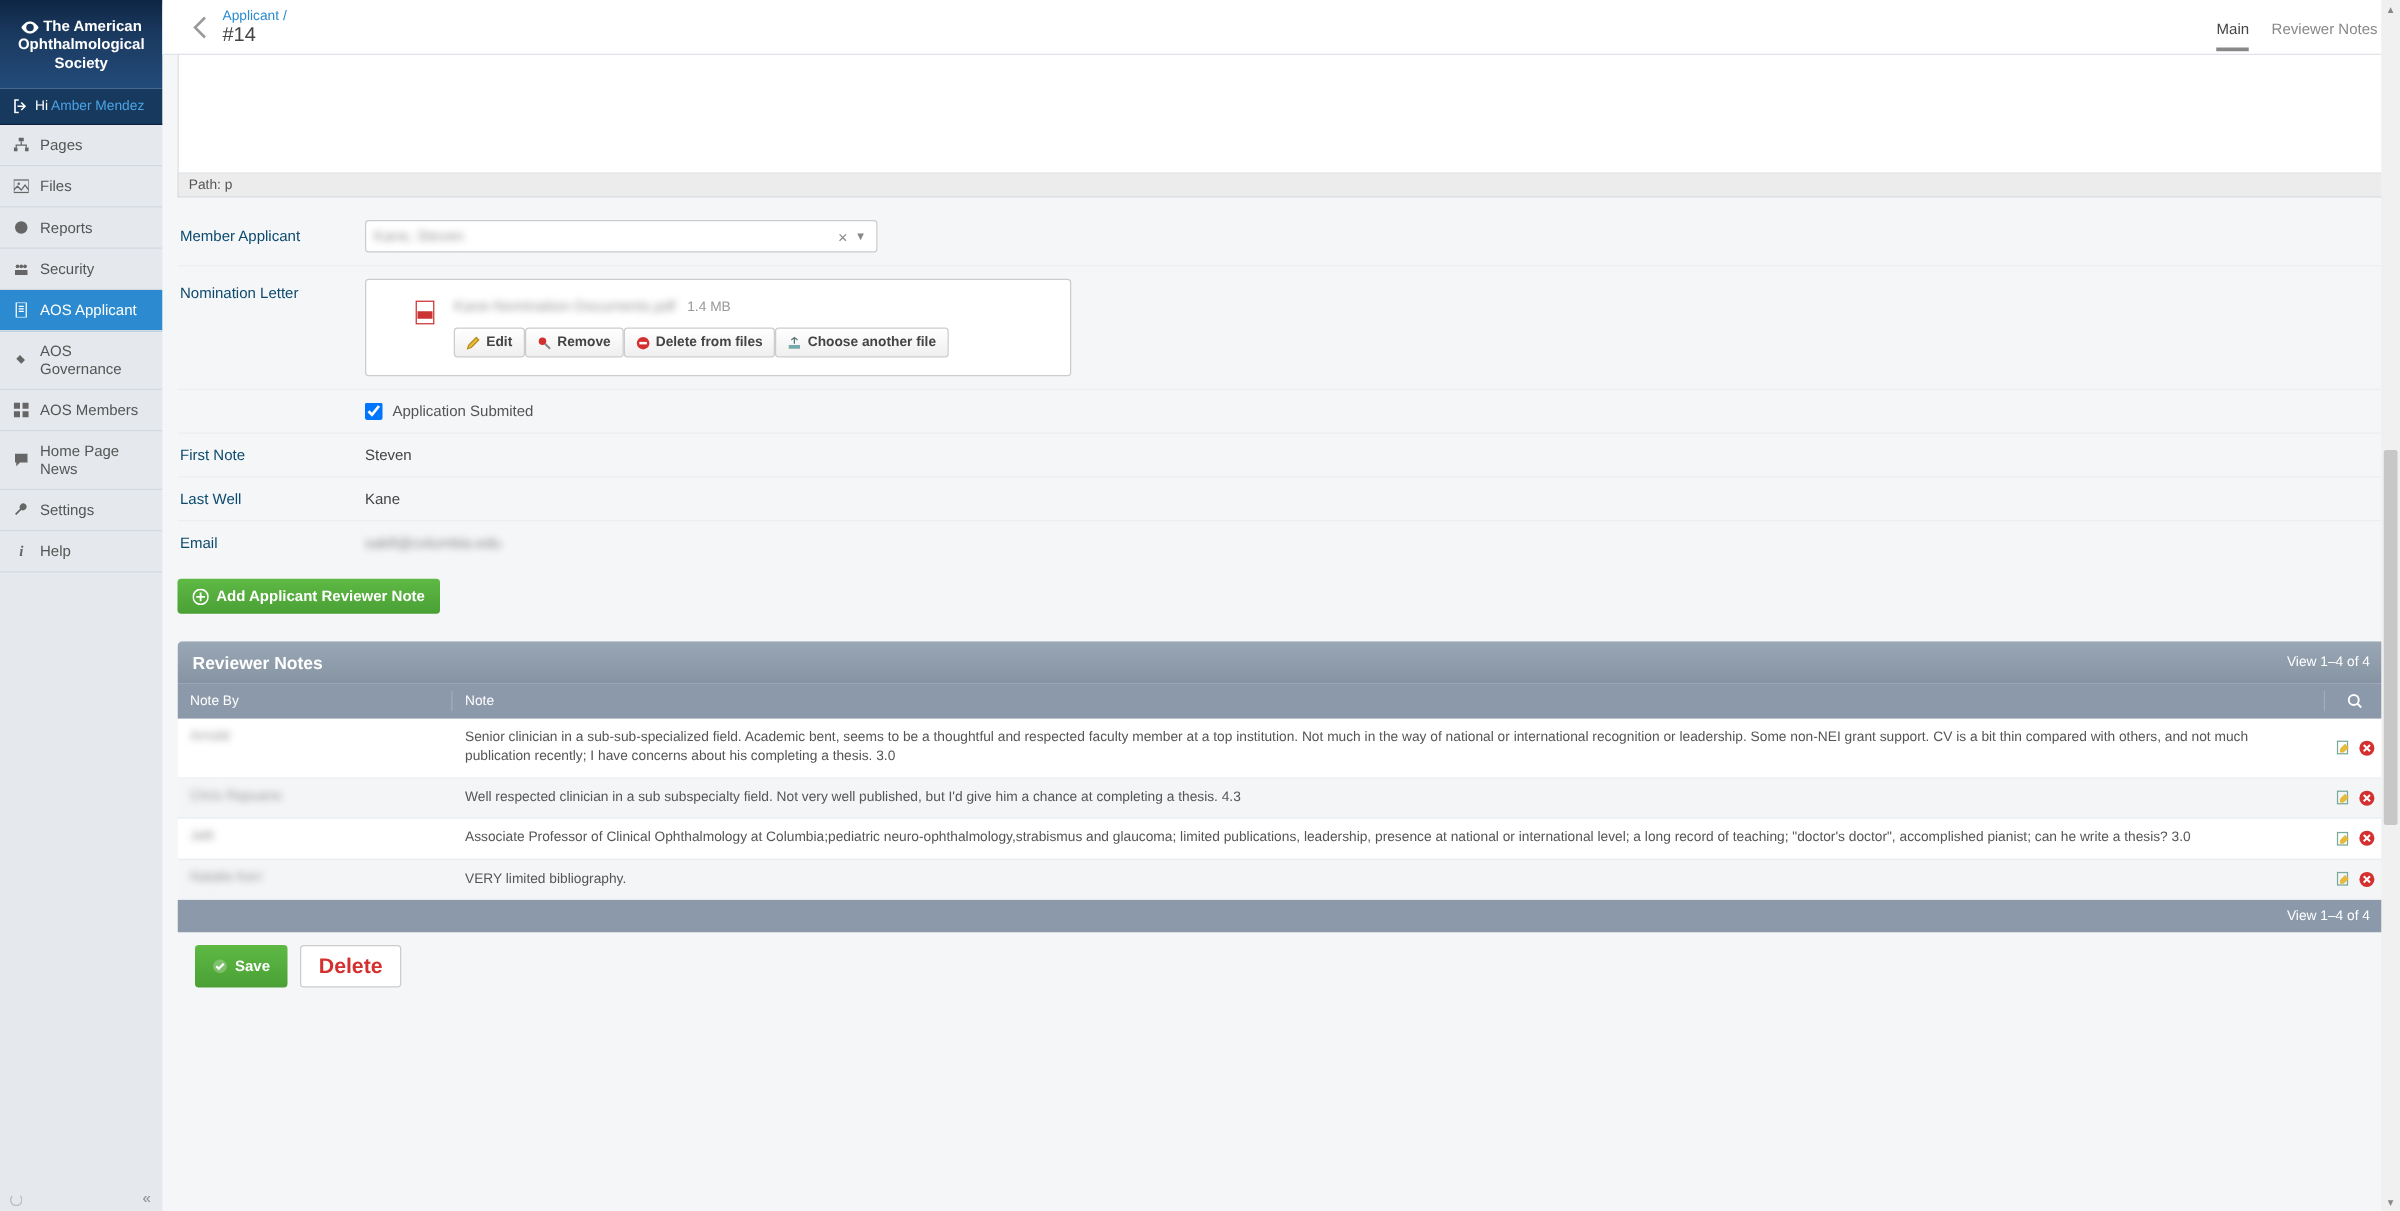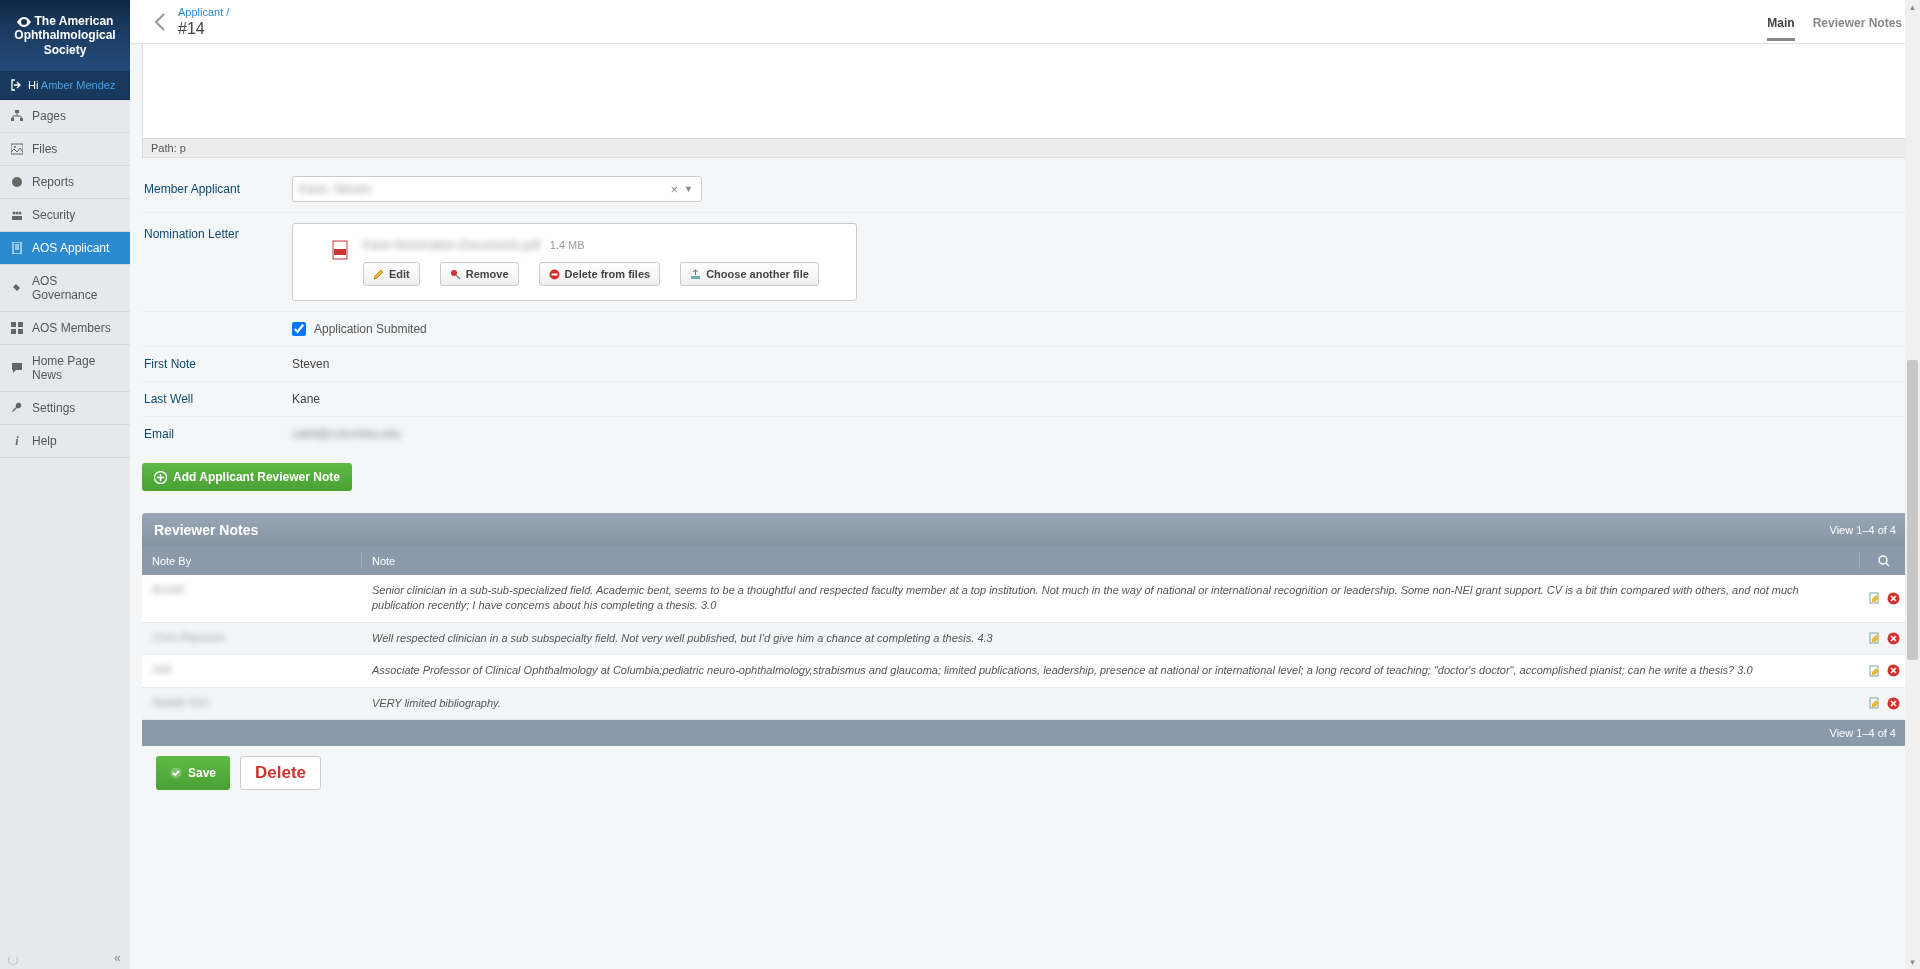--- a/index.html
+++ b/index.html
@@ -25,21 +25,21 @@
 .nav .ic { width:14px; height:14px; display:inline-flex; align-items:center; justify-content:center; flex-shrink:0; }
 
 
 .main { flex:1; display:flex; flex-direction:column; background:#f4f6f8; position:relative; }
 .header { height:44px; background:#fff; border-bottom:1px solid #e0e4e8; display:flex; align-items:center; padding:0 18px; }
 .back { width:24px; height:24px; display:flex; align-items:center; justify-content:center; cursor:pointer; color:#888; margin-right:6px; }
 .crumbs { flex:1; }
 .crumbs a { color:#2c8bd0; font-size:11px; text-decoration:none; }
 .crumbs .sep { color:#2c8bd0; font-size:11px; }
 .crumbs h1 { font-size:16px; color:#444; font-weight:400; margin-top:1px; }
-.tabs { display:flex; gap:18px;font-weight:bold; }
+.tabs { display:flex; gap:18px; }
 .tab { font-size:12px; color:#888; padding:13px 0 8px; cursor:pointer; }
 .tab.active { color:#444; border-bottom:3px solid #888; }
 
 .scroll { flex:1; overflow-y:auto; padding:0 6px 0 6px; position:relative; }
 .content { margin:0 6px 6px 6px; }
 
 
 .editor { background:#fff; border:1px solid #d9dde2; border-top:none; height:95px; }
 .pathbar { background:#ececec; border:1px solid #d9dde2; border-top:none; padding:3px 8px; font-size:11px; color:#555; }
 .row { display:flex; align-items:center; padding:10px 0; border-top:1px solid #eceff2; }
@@ -51,21 +51,21 @@
 .select-box { display:inline-flex; align-items:center; border:1px solid #ccc; border-radius:3px; background:#fff; height:26px; width:410px; padding:0 6px; }
 .select-box .sel-text { flex:1; color:#999; font-size:12px; }
 .select-box .clear { color:#888; cursor:pointer; padding:0 4px; font-size:13px; }
 .select-box .dd { color:#888; cursor:pointer; padding:0 2px; font-size:9px; }
 
 .file-card { border:1px solid #ccc; border-radius:3px; padding:14px 18px 14px 38px; width:565px; background:#fff; display:flex; gap:12px; }
 .file-icon { width:20px; margin-top:2px; }
 .file-info { flex:1; }
 .file-name { color:#999; font-size:12px; }
 .file-size { color:#999; font-size:11px; margin-left:6px; }
-.file-actions { margin-top:10px; display:flex; gap:20px; }
+.file-actions { margin-top:10px; display:flex; gap:0; }
 .btn-sm { display:inline-flex; align-items:center; gap:5px; background:linear-gradient(#fff,#efefef); border:1px solid #ccc; border-radius:3px; padding:5px 9px; font-size:11px; color:#444; cursor:pointer; font-weight:600; }
 
 .checkbox-row { display:flex; align-items:center; gap:8px; padding:10px 0 10px 150px; border-top:1px solid #eceff2; }
 .checkbox-row input { width:14px; height:14px; }
 
 .btn-green { display:inline-flex; align-items:center; gap:6px; background:linear-gradient(#5eb944,#4aa035); color:#fff; border:none; border-radius:3px; padding:7px 12px; font-size:12px; font-weight:600; cursor:pointer; }
 .btn-red-outline { background:#fff; color:#d43030; border:1px solid #ccc; border-radius:3px; padding:6px 14px; font-size:17px; font-weight:600; cursor:pointer; }
 
 
 .panel { margin-top:10px; border-radius:4px 4px 0 0; overflow:hidden; }
@@ -73,21 +73,21 @@
 .panel-head .head-title { flex:1; }
 .panel-head .count { font-size:11px; font-weight:400; }
 .thead { display:flex; background:#8b99aa; color:#fff; font-size:11px; }
 .thead .th { padding:8px 10px; position:relative; }
 .thead .th::after { content:""; position:absolute; right:0; top:20%; bottom:20%; width:1px; background:rgba(255,255,255,0.2); }
 .th-by { width:220px; }
 .th-note { flex:1; }
 .th-act { width:48px; display:flex; align-items:center; justify-content:center; }
 .tbody .tr { display:flex; border-bottom:1px solid #e8ebef; font-size:11px; background:#fff; }
 .tbody .tr:nth-child(even){ background:#f3f5f7; }
-.td { padding:8px 10px;font-style:italic; }
+.td { padding:8px 10px; }
 .td-by { width:220px; color:#999; }
 .td-note { flex:1; color:#555; line-height:1.4; }
 .td-act { width:48px; display:flex; align-items:center; justify-content:center; gap:6px; }
 .act-edit, .act-del { width:14px; height:14px; cursor:pointer; display:inline-flex; align-items:center; justify-content:center; }
 .act-del { color:#d43030; }
 .panel-foot { background:#8b99aa; color:#fff; text-align:right; padding:7px 12px; font-size:11px; }
 
 
 .footer { padding:10px 14px; display:flex; gap:10px; }
 .footer .btn-green { padding:6px 14px; }

